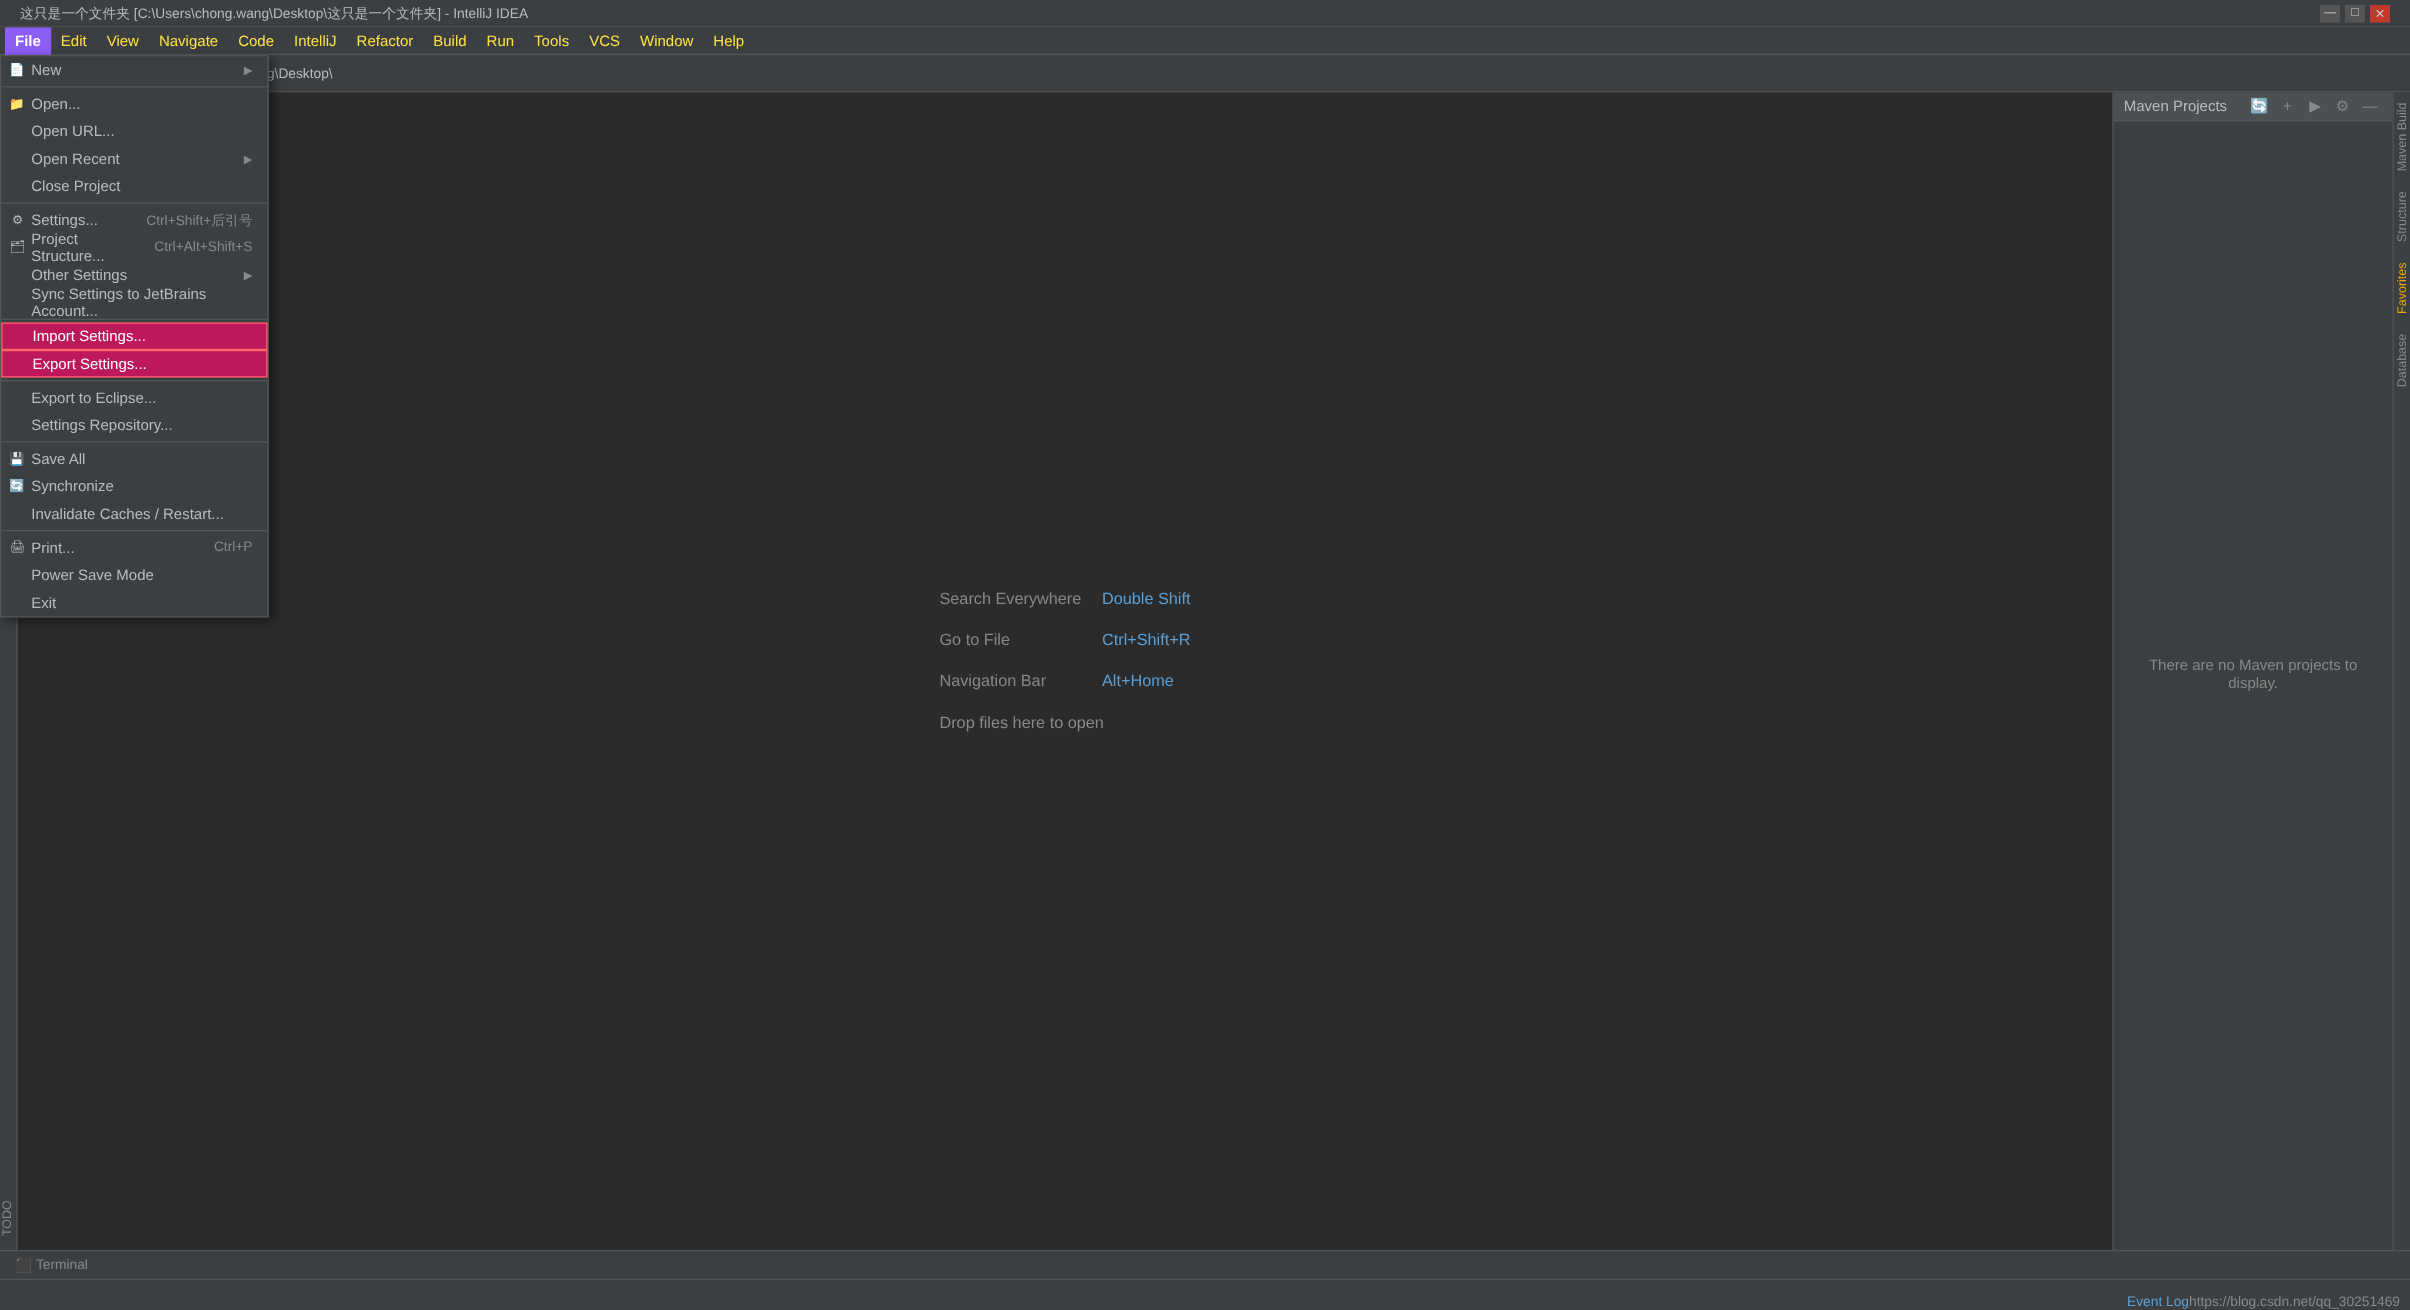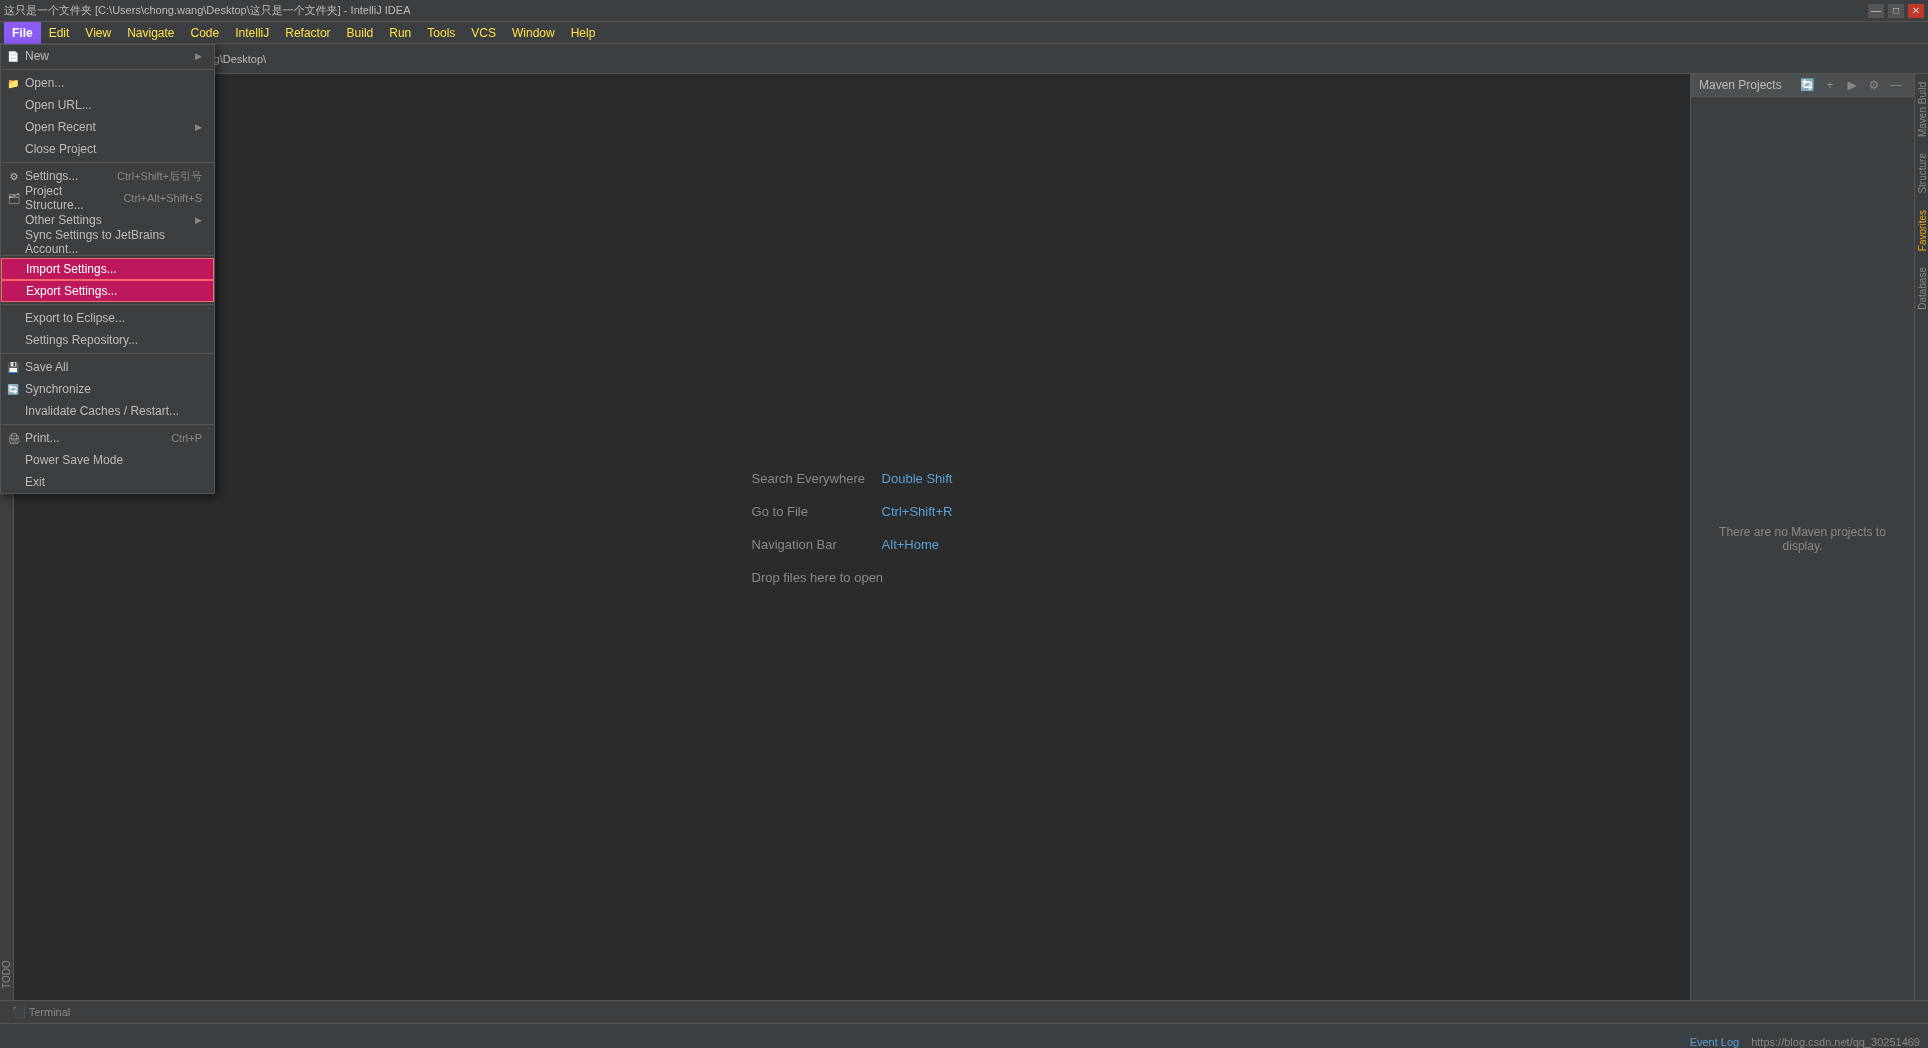--- a/index.html
+++ b/index.html
@@ -14,21 +14,21 @@
       position: relative;
     }
 
     
     .title-bar {
       height: 22px;
       background: #3c3f41;
       display: flex;
       align-items: center;
       justify-content: space-between;
-      padding: 0 4px;
+      padding: 0 16px;
       border-bottom: 1px solid #555;
     }
     .title-bar-text {
       font-size: 11px;
       color: #bbbbbb;
     }
     .title-bar-buttons {
       display: flex;
       gap: 4px;
     }
@@ -444,18 +444,18 @@
 
 <div style="position:absolute; bottom:0; left:0; right:0; height:48px; background:#3c3f41; border-top:1px solid #555; display:flex; flex-direction:column;">
   <div style="height:24px; display:flex; align-items:center; padding:0 8px; border-bottom:1px solid #555;">
     <div class="bottom-tab">
       <span>⬛</span>
       <span>Terminal</span>
     </div>
   </div>
   <div style="height:24px; display:flex; align-items:center; justify-content:space-between; padding:0 8px;">
     <div></div>
-    <div style="display:flex; align-items:center; gap:12px;margin-top:12px;">
+    <div style="display:flex; align-items:center; margin-top:12px;">
       <span class="event-log-link">Event Log</span>
       <span class="bottom-url">https://blog.csdn.net/qq_30251469</span>
     </div>
   </div>
 </div>
 
 </body></html>

